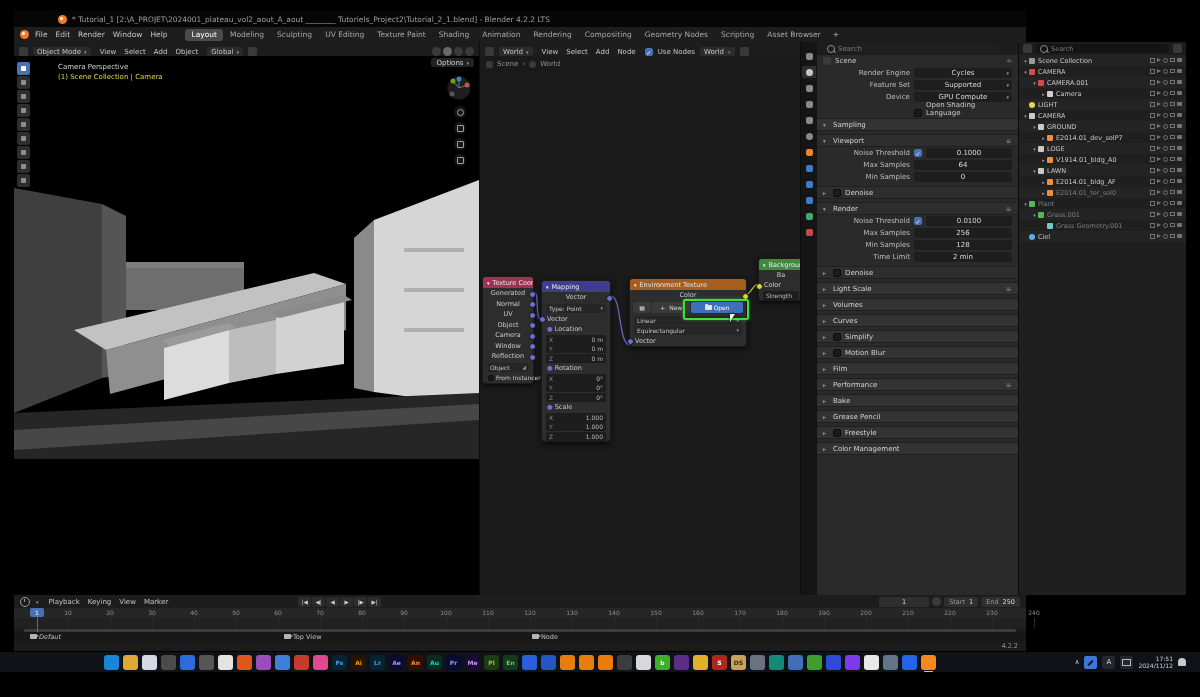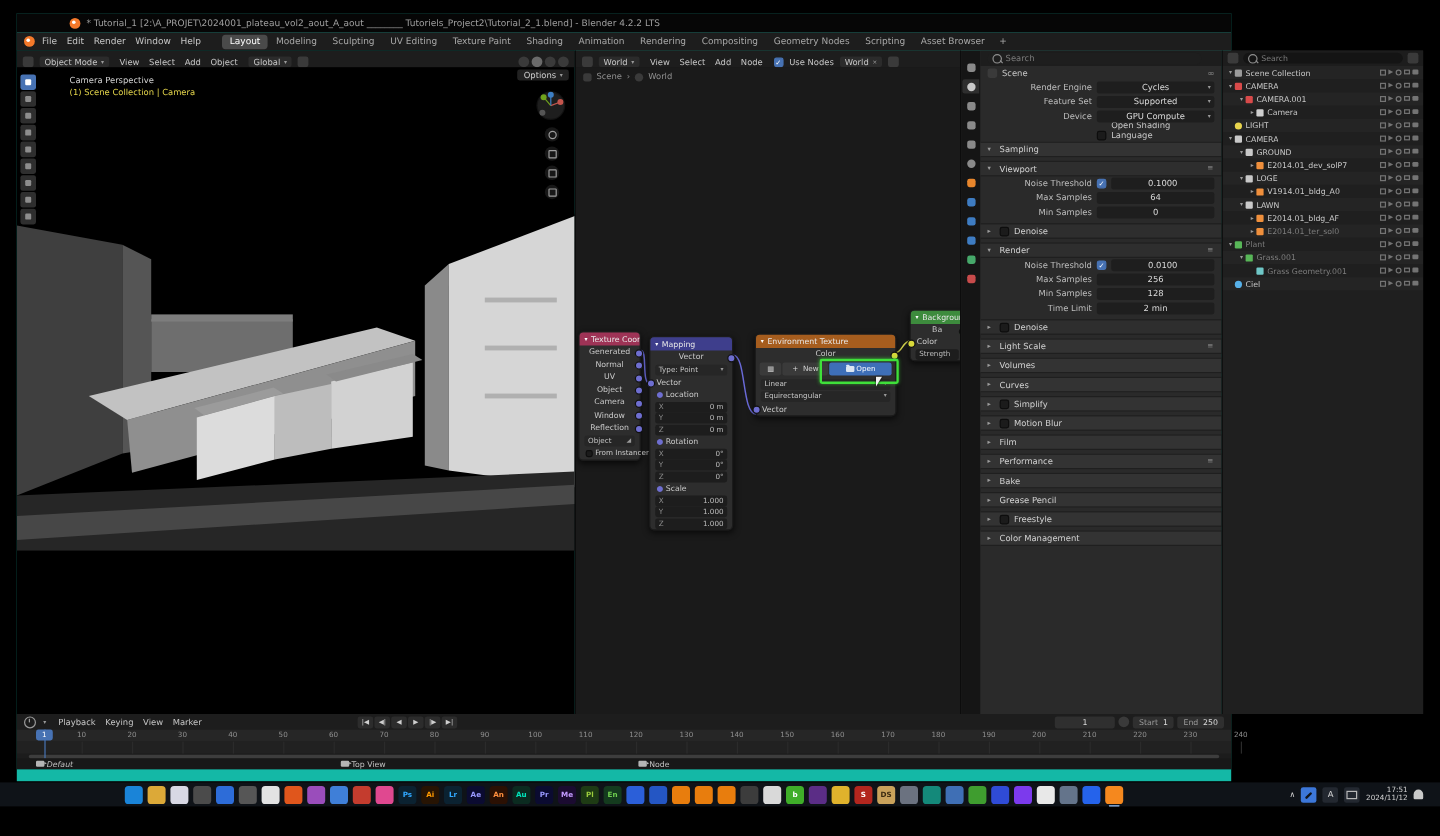--- a/index.html
+++ b/index.html
@@ -945,20 +945,23 @@
           <span class="cam-ic"></span>
           <span>Top View</span>
         </span>
         <span class="marker" style="left: 518px;">
           <span class="cam-ic"></span>
           <span>Node</span>
         </span>
       </div>
   </div>
 
+  <div id="statusbar">
+    <span>4.2.2</span>
+  </div>
 </div>
 
 <div id="taskbar">
   <div id="tb-apps">
       <span class="tb-app" style="background: rgb(26, 132, 216);"></span>
       <span class="tb-app" style="background: rgb(220, 169, 56);"></span>
       <span class="tb-app" style="background: rgb(216, 216, 228);"></span>
       <span class="tb-app" style="background: rgb(75, 75, 75);"></span>
       <span class="tb-app" style="background: rgb(45, 108, 216);"></span>
       <span class="tb-app" style="background: rgb(86, 86, 86);"></span>

